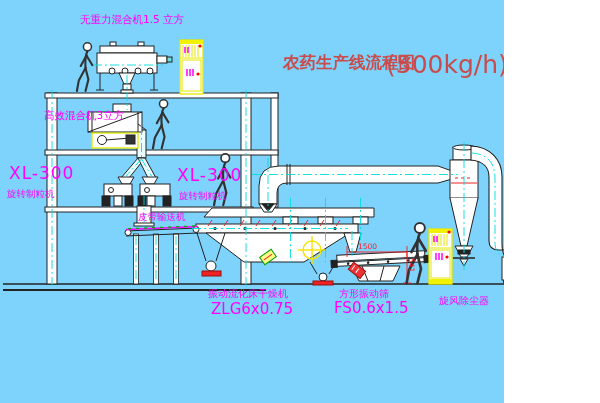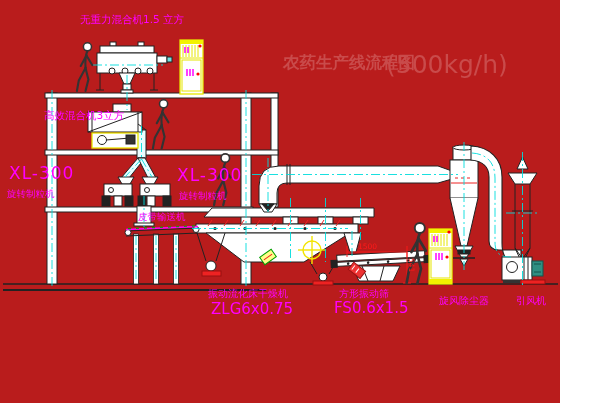--- a/index.html
+++ b/index.html
@@ -1,16 +1,16 @@
 <!DOCTYPE html>
 <html><head>
 <meta charset="utf-8">
 <style>
   html,body{margin:0;padding:0;background:#fff;}
-  .canvas{position:relative;width:560px;height:403px;background:#b91c1c;overflow:hidden;
+  .canvas{position:relative;width:504px;height:403px;background:#7dd3fc;overflow:hidden;
           font-family:"DejaVu Sans", sans-serif;}
   svg{display:block;}
   text{font-family:"DejaVu Sans", sans-serif;}
   .mag{fill:#ff00ff;}
   .red{fill:#ff1a1a;}
   .ttl{fill:#c94b4b;}
 </style>
 </head>
 <body>
 

